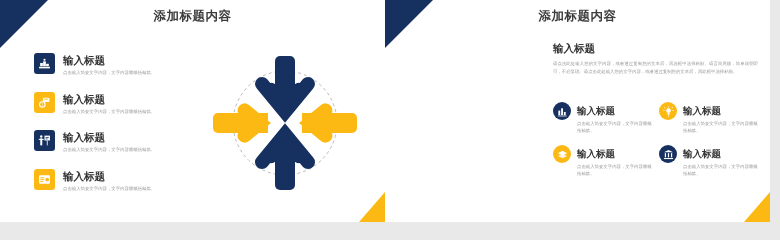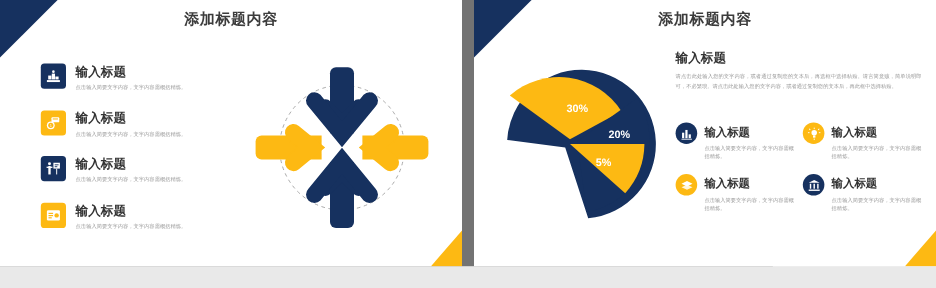--- a/index.html
+++ b/index.html
@@ -2,21 +2,21 @@
 <html><head>
 <meta charset="utf-8">
 <style>
   * { margin:0; padding:0; box-sizing:border-box; }
   html,body {
     width:780px; height:222px;
     background:#e9e9e9;
     font-family:"Liberation Sans","DejaVu Sans",sans-serif;
     overflow:hidden;
   }
-  .deck { width:644px; height:222px; display:flex; gap:10px; background:#737373; }
+  .deck { width:644px; height:222px; display:flex; background:#0369a1; }
 
   .slide {
     position:relative;
     width:385px; height:222px;
     background:#ffffff;
     overflow:hidden;
     flex:0 0 385px;
   }
 
   
@@ -207,45 +207,20 @@
       </svg>
     </div>
   </div>
 
   <div class="slide">
     <div class="corner-tl"></div>
     <div class="corner-br"></div>
 
     <div class="slide-title">添加标题内容</div>
 
-    <div class="pie-wrap">
-      <svg viewBox="0 0 150 130" width="150" height="130">
-
-        <g transform="translate(-4,3)">
-          <path d="M72 65 L72 3 A62 62 0 1 0 116 86 Z" fill="#16315f" transform="rotate(162 72 65)"></path>
-        </g>
-
-        <g transform="translate(0,-4)">
-          <path d="M72 65 L72 3 A62 62 0 0 1 116 86 Z" fill="#fdb913" transform="rotate(-54 72 65)"></path>
-        </g>
-
-        <g transform="translate(6,-2)">
-          <path d="M72 65 L72 3 A62 62 0 0 1 124 93 Z" fill="#16315f" transform="rotate(54 72 65)"></path>
-        </g>
-
-        <g>
-          <path d="M72 65 L134 65 A62 62 0 0 1 118 106 Z" fill="#fdb913"></path>
-        </g>
-
-        <text class="pie-label big" x="48" y="86" text-anchor="middle">45%</text>
-        <text class="pie-label" x="78" y="38" text-anchor="middle">30%</text>
-        <text class="pie-label" x="113" y="60" text-anchor="middle">20%</text>
-        <text class="pie-label" x="100" y="83" text-anchor="middle">5%</text>
-      </svg>
-    </div>
 
     <div class="right-body">
       <div class="rb-title">输入标题</div>
       <div class="rb-para">请点击此处输入您的文字内容，或者通过复制您的文本后，再选框中选择粘贴。请言简意赅，简单说明即可，不必繁琐。请点击此处输入您的文字内容，或者通过复制您的文本后，再此框中选择粘贴。</div>
     </div>
 
     <div class="quad">
 
       <div class="quad-cell">
         <span class="rd-icon navy">

